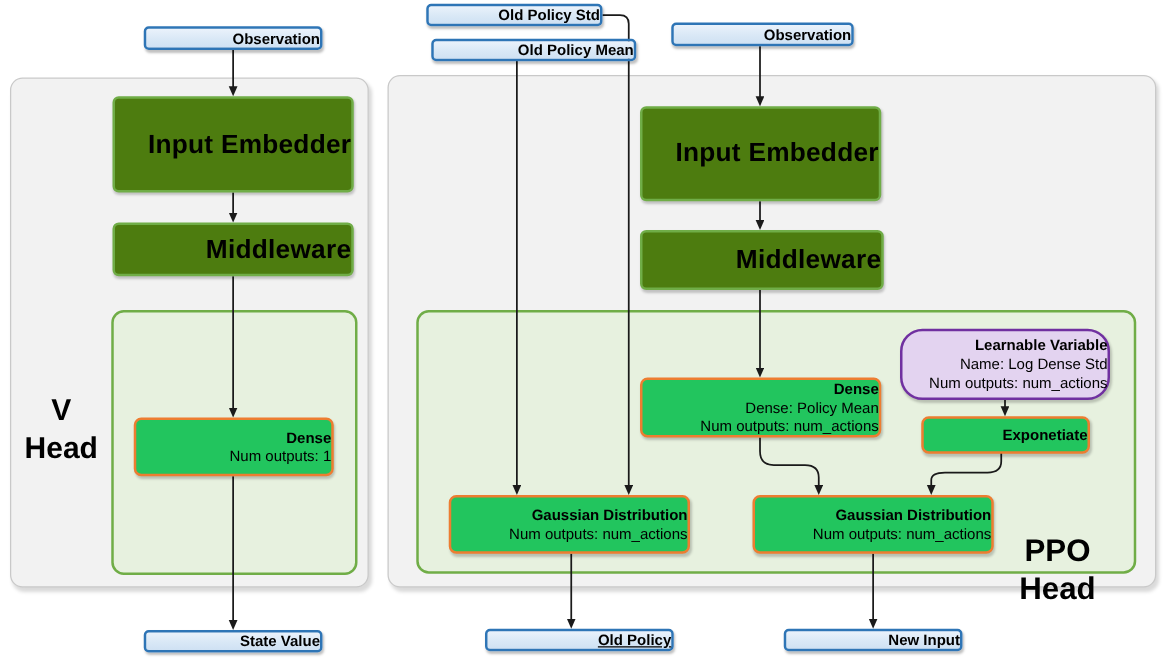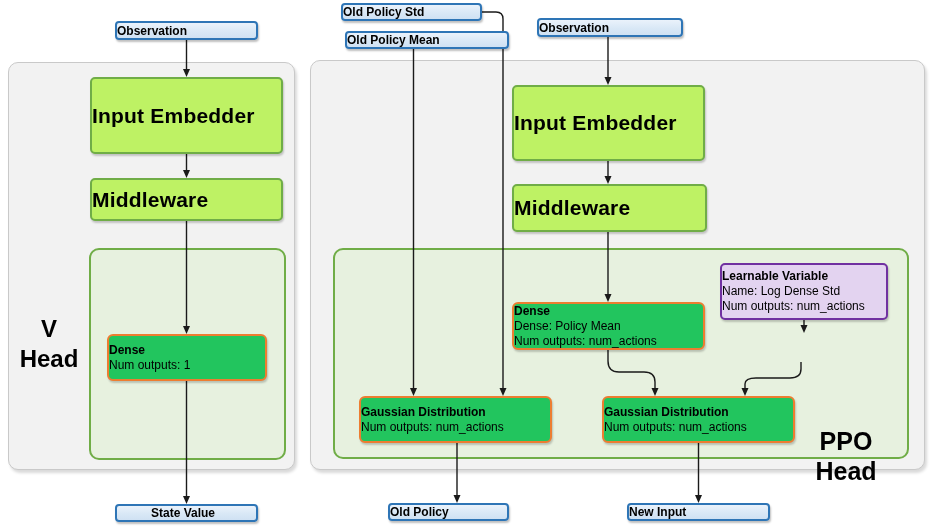--- a/index.html
+++ b/index.html
@@ -13,41 +13,41 @@
     border:1.5px solid #c9c9c9; border-radius:10px;
     box-shadow:2px 3px 3px rgba(0,0,0,.15); z-index:1;
   }
   .container-green {
     position:absolute; background:#e7f1df;
     border:2.5px solid #70AD47; border-radius:10px; z-index:2;
   }
   #connectors { position:absolute; left:0; top:0; z-index:3; }
   .box {
     position:absolute; box-sizing:border-box;
-    display:flex; align-items:flex-start; justify-content:center;
+    display:flex; align-items:flex-end; justify-content:center;
     flex-direction:column; text-align:center; z-index:4;
   }
   .io {
     border:2px solid #2E75B6; border-radius:4px;
     background:linear-gradient(180deg,#eaf2fb 0%,#d9e8f6 55%,#cfe1f3 100%);
     font-weight:bold; font-size:12px;
     box-shadow:1px 2px 2px rgba(0,0,0,.25);
   }
   .green-box {
-    border:2px solid #70AD47; border-radius:5px; background:#bef264;
+    border:2px solid #70AD47; border-radius:5px; background:#4d7c0f;
     font-weight:bold; font-size:21px; letter-spacing:.2px;
     box-shadow:1px 2px 2px rgba(0,0,0,.2);
   }
   .orange-box {
     border:2.5px solid #ED7D31; border-radius:6px; background:#22c55e;
     font-size:12px; line-height:15px;
     box-shadow:1px 2px 2px rgba(0,0,0,.2);
   }
   .purple-box {
-    border:2.5px solid #7030A0; border-radius:5px; background:#e3d3f0;
+    border:2.5px solid #7030A0; border-radius:18px; background:#e3d3f0;
     font-size:12px; line-height:15px;
     box-shadow:1px 2px 2px rgba(0,0,0,.2);
   }
   .t { font-weight:bold; }
   .head-label {
     position:absolute; z-index:4; font-weight:bold; text-align:center;
     line-height:30px;
   }
   #v-head-label   { left:6;  left:6px;  top:314px; width:86px;  font-size:24px; }
   #ppo-head-label { left:798px; top:389px; width:96px; font-size:25px;margin-top:37px; }
@@ -95,21 +95,21 @@
   </div>
   <div class="box io" style="left:345px; top:31px; width:164px; height:18px;">
     <span>Old Policy Mean</span>
   </div>
   <div class="box io" style="left:537px; top:18px; width:146px; height:19px;">
     <span>Observation</span>
   </div>
   <div class="box io" style="left:115px; top:504px; width:143px; height:18px;padding-left:34px;">
     <span>State Value</span>
   </div>
-  <div class="box io" style="left:388px; top:503px; width:121px; height:18px;">
+  <div class="box io" style="left:388px; top:503px; width:151px; height:18px;text-decoration:underline;">
     <span>Old Policy</span>
   </div>
   <div class="box io" style="left:627px; top:503px; width:143px; height:18px;">
     <span>New Input</span>
   </div>
 
   <div class="box green-box" style="left:90px; top:77px; width:193px; height:77px;">
     <span>Input Embedder</span>
   </div>
   <div class="box green-box" style="left:90px; top:178px; width:193px; height:43px;">
@@ -125,20 +125,23 @@
 
   <div class="box orange-box" style="left:107px; top:334px; width:160px; height:47px;">
     <span class="t">Dense</span>
     <span>Num outputs: 1</span>
   </div>
   <div class="box orange-box" style="left:512px; top:302px; width:193px; height:48px;">
     <span class="t">Dense</span>
     <span>Dense: Policy Mean</span>
     <span>Num outputs: num_actions</span>
   </div>
+  <div class="box orange-box" style="left:737px; top:333px; width:135px; height:30px;">
+    <span class="t">Exponetiate</span>
+  </div>
   <div class="box orange-box" style="left:359px; top:396px; width:193px; height:47px;">
     <span class="t">Gaussian Distribution</span>
     <span>Num outputs: num_actions</span>
   </div>
   <div class="box orange-box" style="left:602px; top:396px; width:193px; height:47px;">
     <span class="t">Gaussian Distribution</span>
     <span>Num outputs: num_actions</span>
   </div>
 
   <div class="box purple-box" style="left:720px; top:263px; width:168px; height:57px;">

